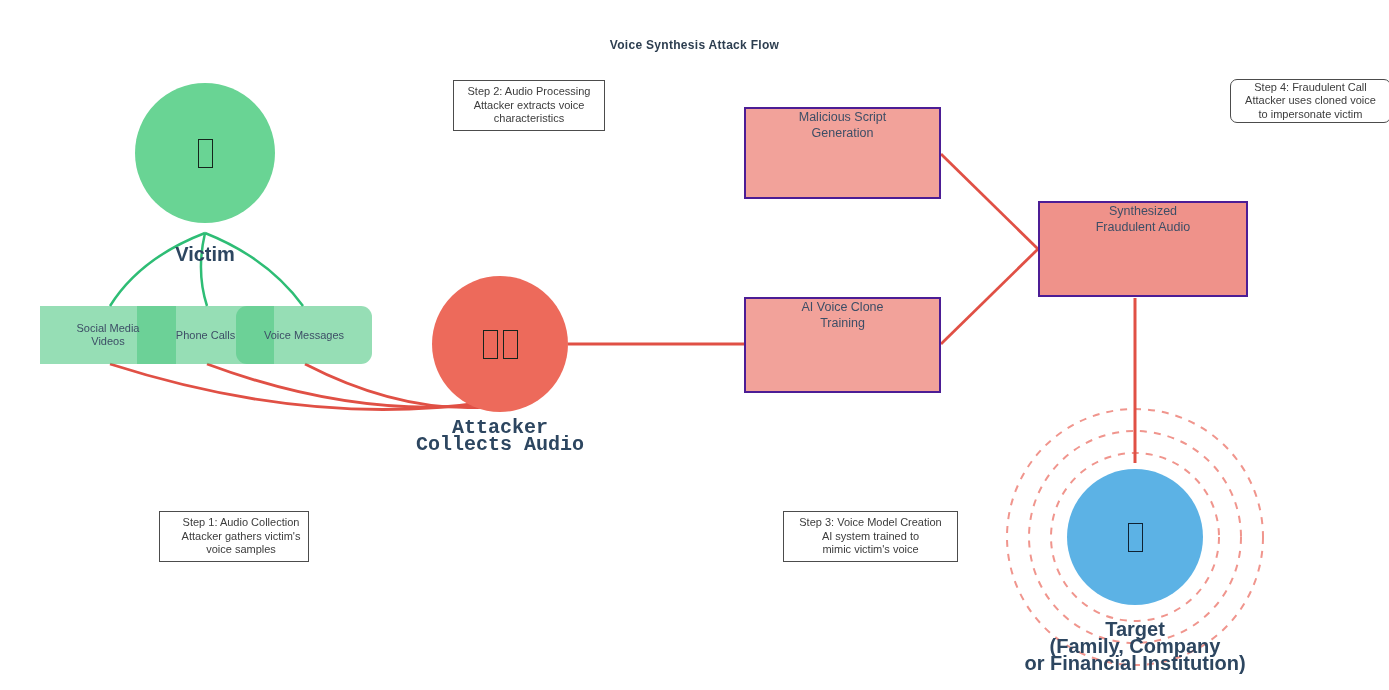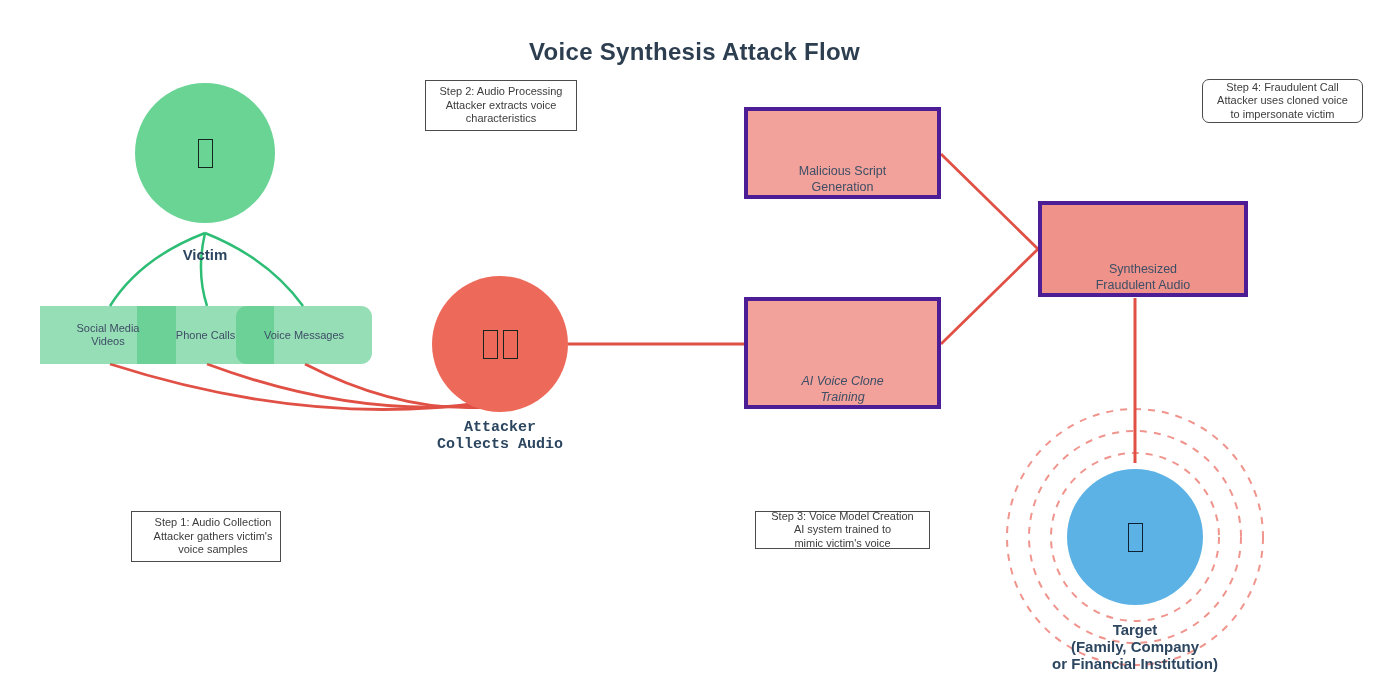--- a/index.html
+++ b/index.html
@@ -5,58 +5,58 @@
   html,body{margin:0;padding:0;background:#ffffff;}
   #canvas{
     position:relative;width:1389px;height:690px;background:#ffffff;
     font-family:"Liberation Sans",sans-serif;overflow:hidden;
   }
   #edges{position:absolute;left:0;top:0;width:1389px;height:690px;}
   .abs{position:absolute;}
   .pre{white-space:pre-line;}
   .title{
     left:0;top:38px;width:1389px;text-align:center;
-    font-size:24px;font-weight:bold;color:#2d3e50;letter-spacing:.3px;
+    font-size:12px;font-weight:bold;color:#2d3e50;letter-spacing:.3px;
   }
   .circle{border-radius:50%;display:flex;align-items:center;justify-content:center;}
   .circle.victim{left:135px;top:83px;width:140px;height:140px;background:#69d494;}
   .circle.attacker{left:432px;top:276px;width:136px;height:136px;background:#ed6a5b;gap:5px;}
   .circle.target{left:1067px;top:469px;width:136px;height:136px;background:#5cb2e5;}
   .tofu{width:13px;height:27px;border:1.5px solid #15241c;background:transparent;}
   .circle.target .tofu{border-color:#0f2233;}
   .node-label{
-    text-align:center;font-weight:bold;font-size:15px;color:#2d4660;line-height:17px;
+    text-align:center;font-weight:bold;font-size:20px;color:#2d4660;line-height:17px;
   }
   .victim-label{left:125px;top:246px;width:160px;}
   .attacker-label{left:400px;top:419px;width:200px;font-family:Liberation Mono, monospace;}
   .target-label{left:1005px;top:621px;width:260px;}
   .srcbox{
     top:306px;height:58px;background:rgba(80,200,132,0.6);
     display:flex;align-items:center;justify-content:center;
   }
   .srcbox .lbl{font-size:11px;color:#3d4e66;text-align:center;line-height:13px;}
   .src1{left:40px;width:136px;}
   .src2{left:137px;width:137px;}
   .src3{left:236px;width:136px;border-radius:11px;}
   .procbox{
-    background:#f2a29a;border:4px solid #4c1d95;box-sizing:border-box;
-    display:flex;align-items:flex-end;justify-content:center;
+    background:#f2a29a;border:2px solid #4c1d95;box-sizing:border-box;
+    display:flex;align-items:flex-start;justify-content:center;
   }
   .procbox .lbl{font-size:12.5px;color:#3d4e66;text-align:center;line-height:16px;}
   .proc-script{left:744px;top:107px;width:197px;height:92px;}
-  .proc-train{left:744px;top:297px;width:197px;height:112px;font-style:italic;}
+  .proc-train{left:744px;top:297px;width:197px;height:96px;}
   .proc-synth{left:1038px;top:201px;width:210px;height:96px;background:#ef928a;}
   .stepbox{
     background:#ffffff;border:1.5px solid #4c4c4c;box-sizing:border-box;
-    display:flex;align-items:center;justify-content:center;
+    display:flex;align-items:center;justify-content:center;margin-left:28px;
   }
   .stepbox .lbl{font-size:11px;color:#3c3c3c;text-align:center;line-height:13.5px;}
   .step1{left:131px;top:511px;width:150px;height:51px;padding-left:14px;}
   .step2{left:425px;top:80px;width:152px;height:51px;}
-  .step3{left:755px;top:511px;width:175px;height:38px;}
+  .step3{left:755px;top:511px;width:175px;height:51px;}
   .step4{left:1202px;top:79px;width:161px;height:44px;border-radius:7px;}
 </style>
 </head>
 <body>
 
 <div id="canvas">
 
   <svg id="edges" viewBox="0 0 1389 690">
 
     <circle cx="1135" cy="537" r="128" fill="none" stroke="#f0958d" stroke-width="2" stroke-dasharray="7 7"></circle>

